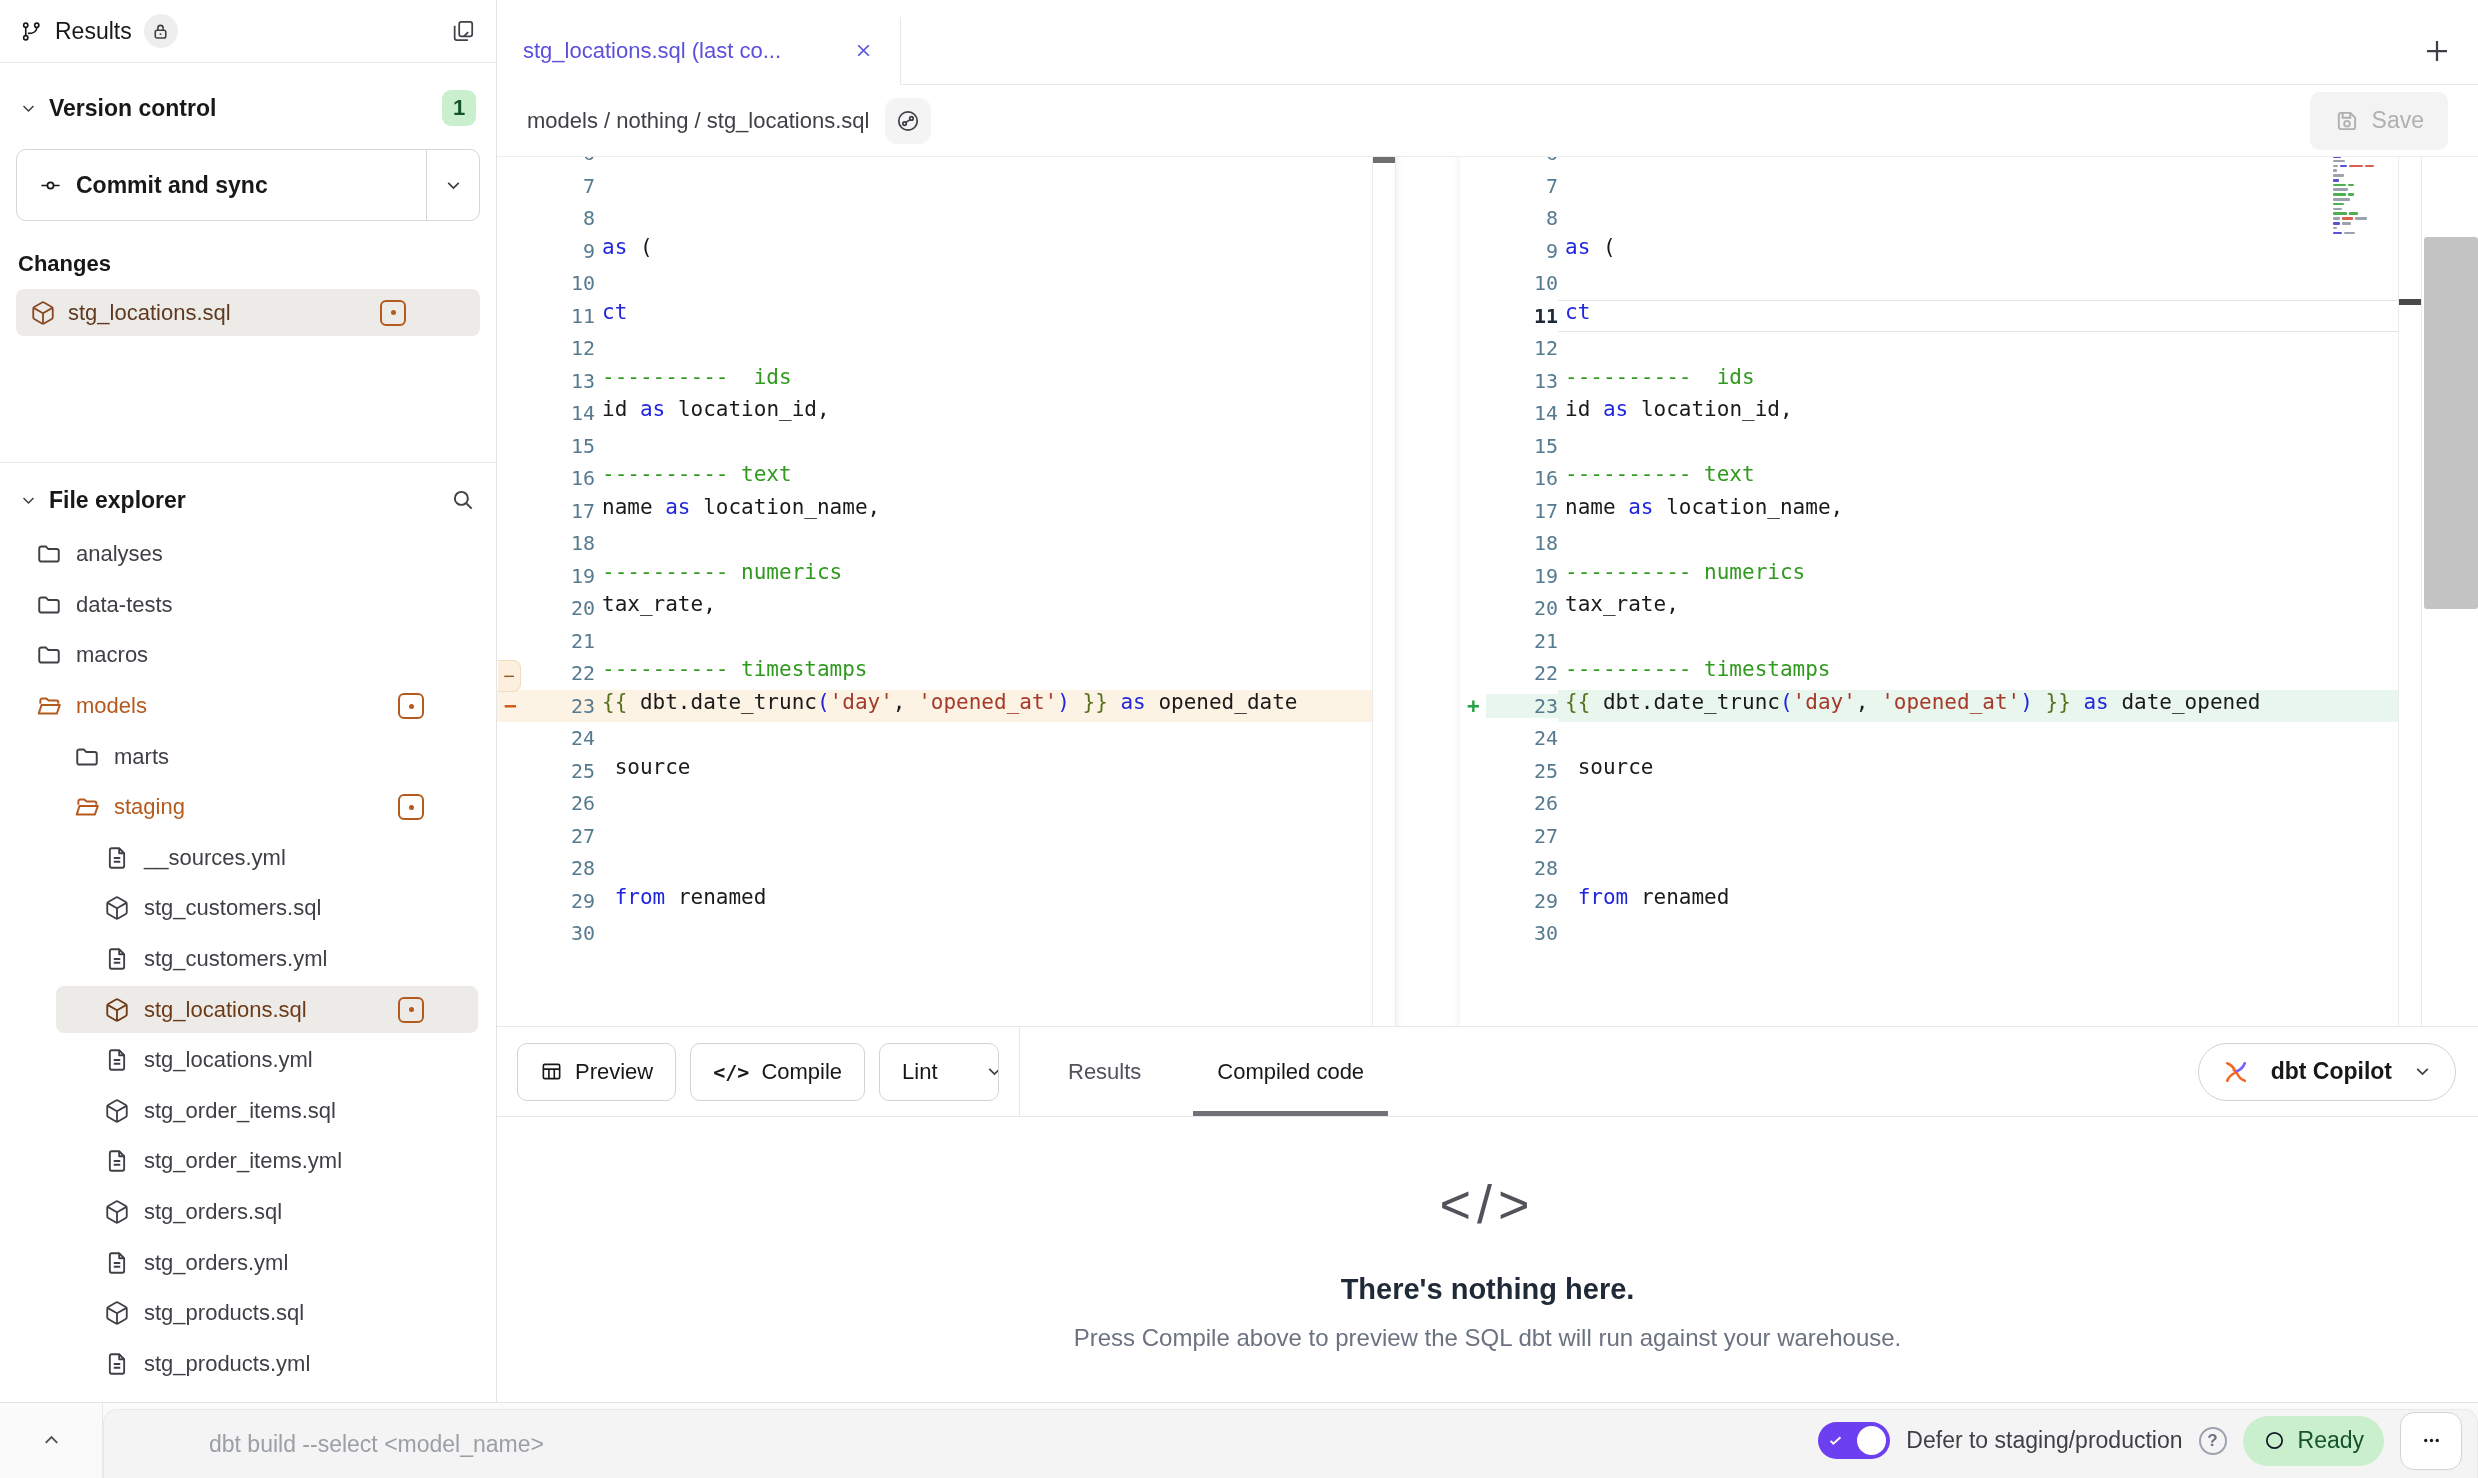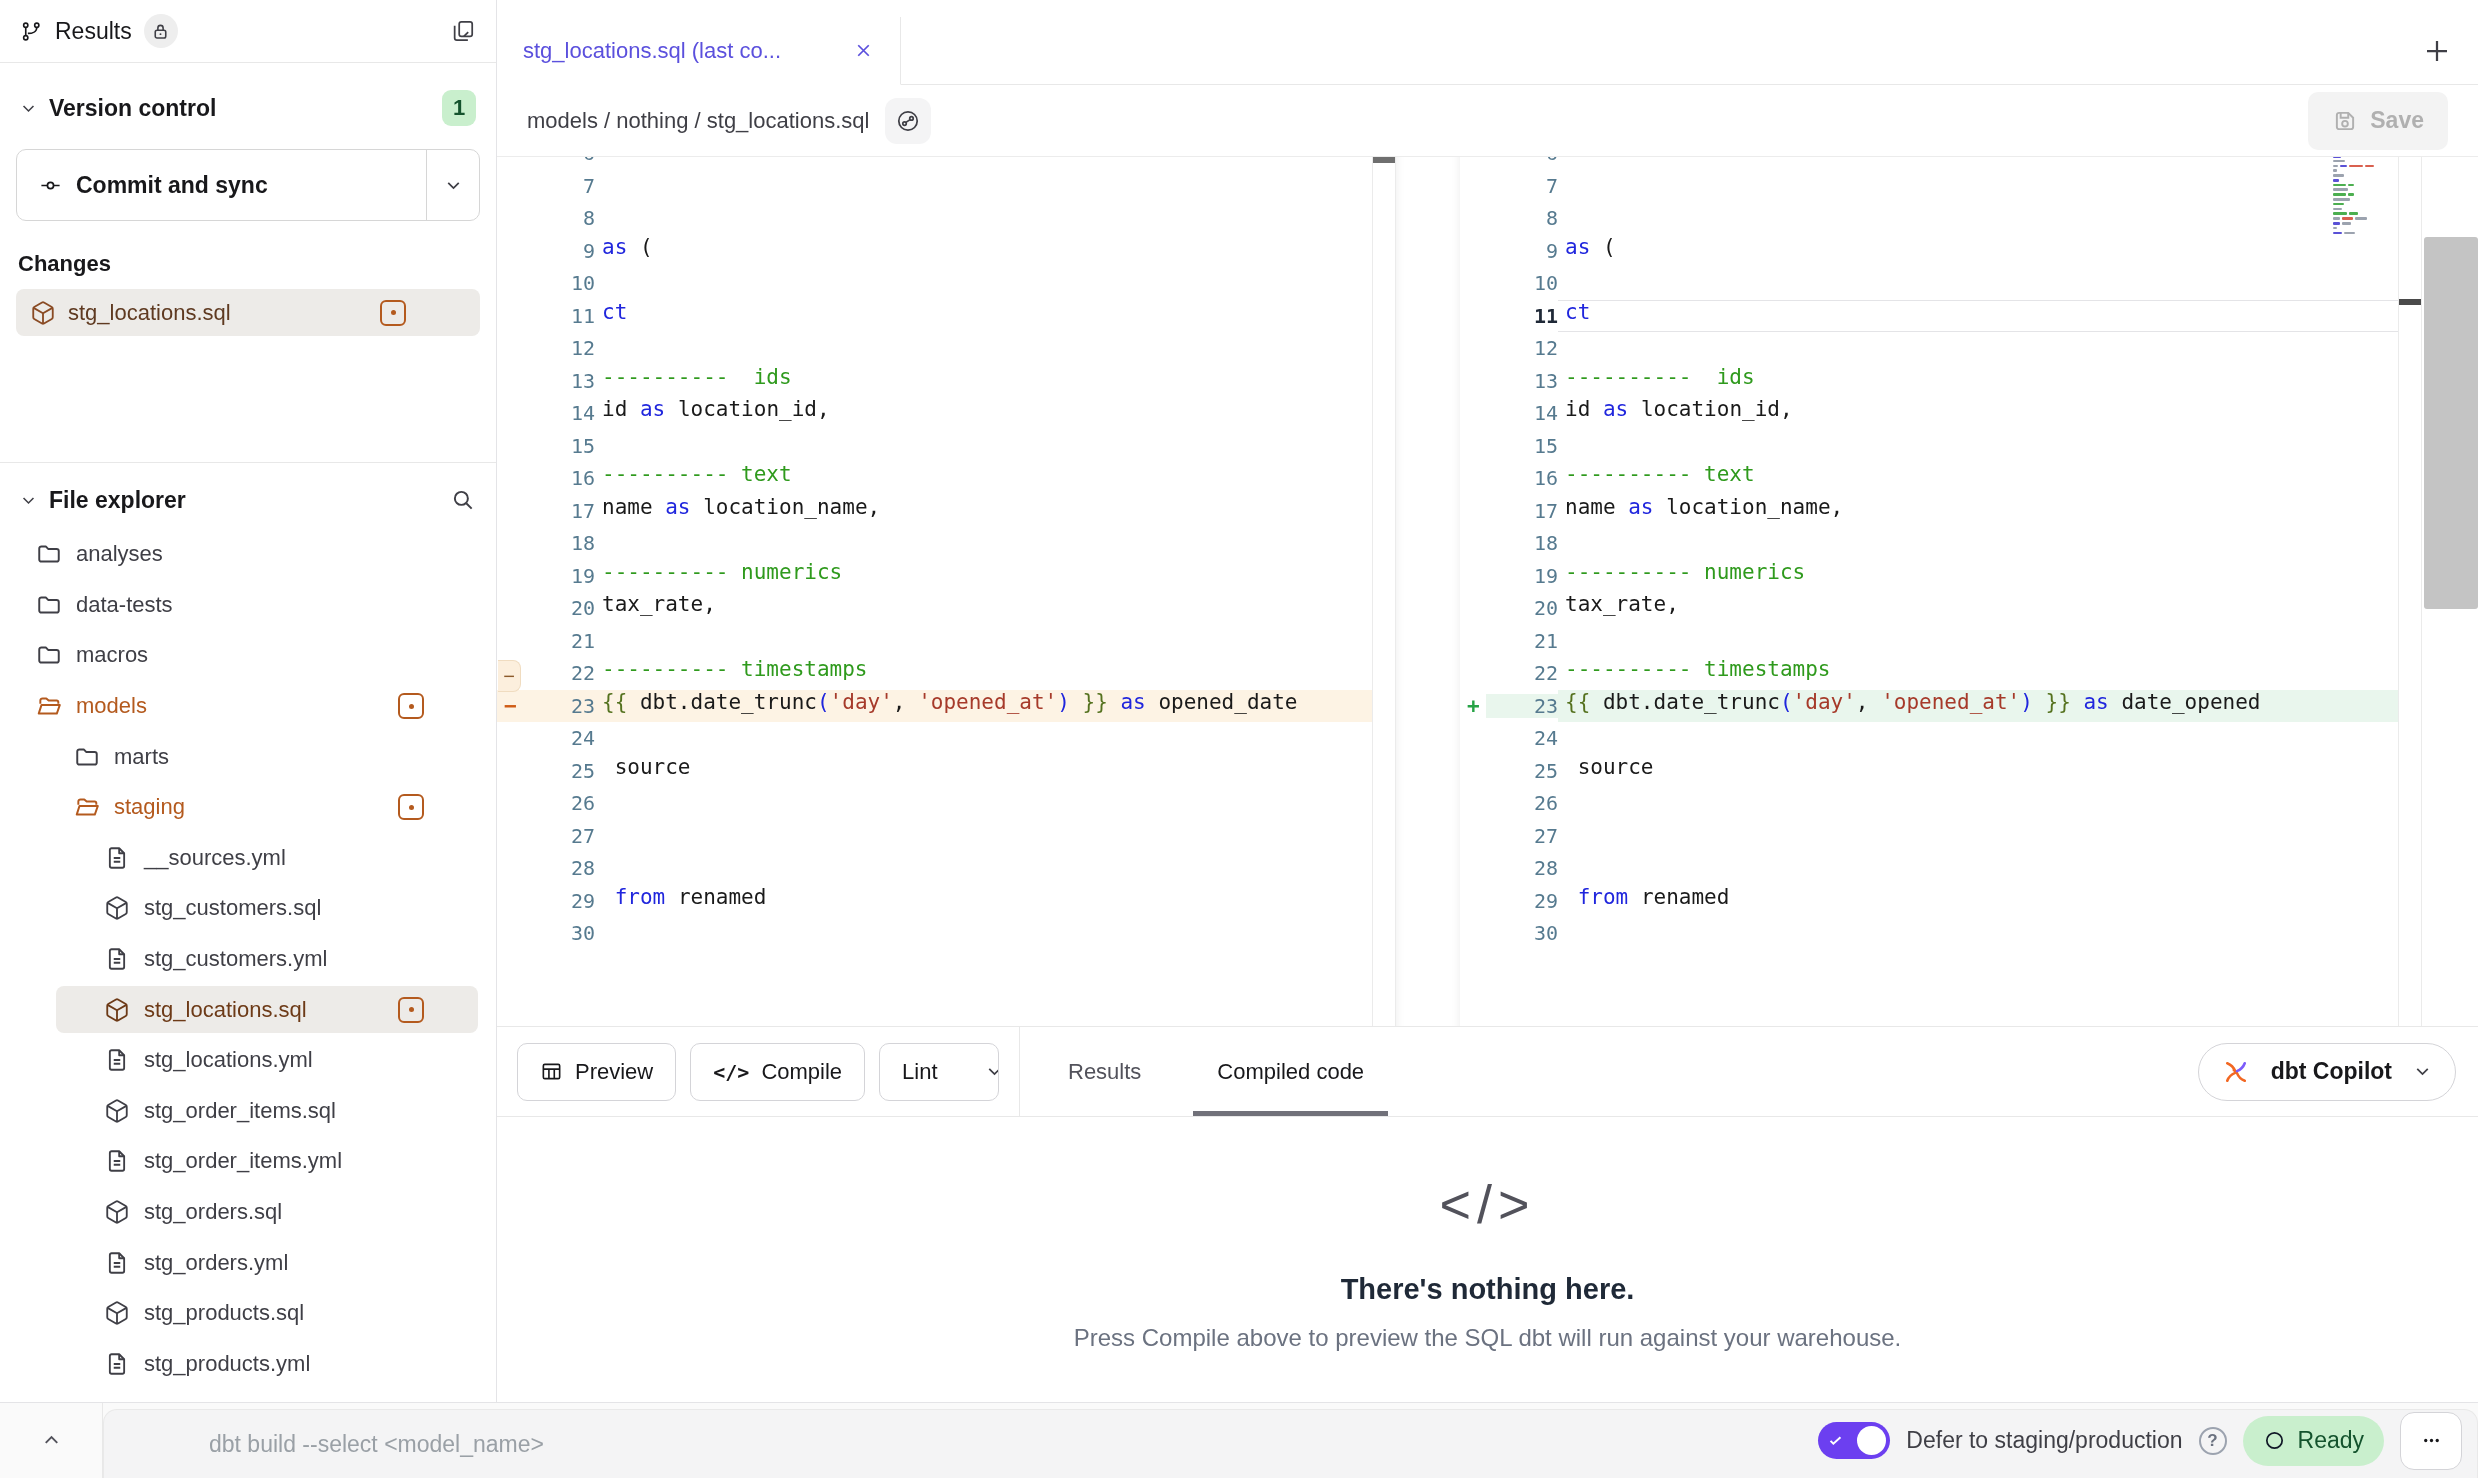--- a/index.html
+++ b/index.html
@@ -71,21 +71,21 @@
   .tab-title { font-size:22px; color:#5b50dd; white-space:nowrap; overflow:hidden; }
   .tab-close { margin-left:auto; cursor:pointer; }
   .tab-plus { margin-left:auto; margin-right:26px; align-self:center; cursor:pointer; }
 
   .crumbbar { height:72px; display:flex; align-items:center; padding:0 30px;
     border-bottom:1px solid #ececec; background:#fff; }
   .crumb-text { font-size:22px; color:#3f3f46; }
   .lineage-btn { width:46px; height:46px; border-radius:12px; background:#f4f4f5;
     display:flex; align-items:center; justify-content:center; margin-left:16px; cursor:pointer; }
   .save-btn { margin-left:auto; height:58px; padding:0 24px; background:#f3f3f3; border-radius:10px;
-    display:flex; align-items:center; gap:12px; color:#b0b0b0; font-size:23px; font-weight:700; cursor:default; }
+    display:flex; align-items:center; gap:12px; color:#b0b0b0; font-size:23px; font-weight:400; cursor:default; }
 
   
   .editor { height:870px; display:flex; border-bottom:1px solid #e8e8e8; position:relative; background:#fff; }
   .pane { overflow:hidden; position:relative; background:#fff; }
   .pane-left { width:875px; } .pane-right { width:938px; }
   .pane-lines { margin-top:-20px; }
   .vstrip { width:24px; border-left:1px solid #ebebeb; border-right:1px solid #ebebeb;
     position:relative; background:#fff; }
   .vstrip .thumb { position:absolute; left:0; right:0; background:#6f6f6f; }
   .pane-gap { width:64px; background:#fff;

